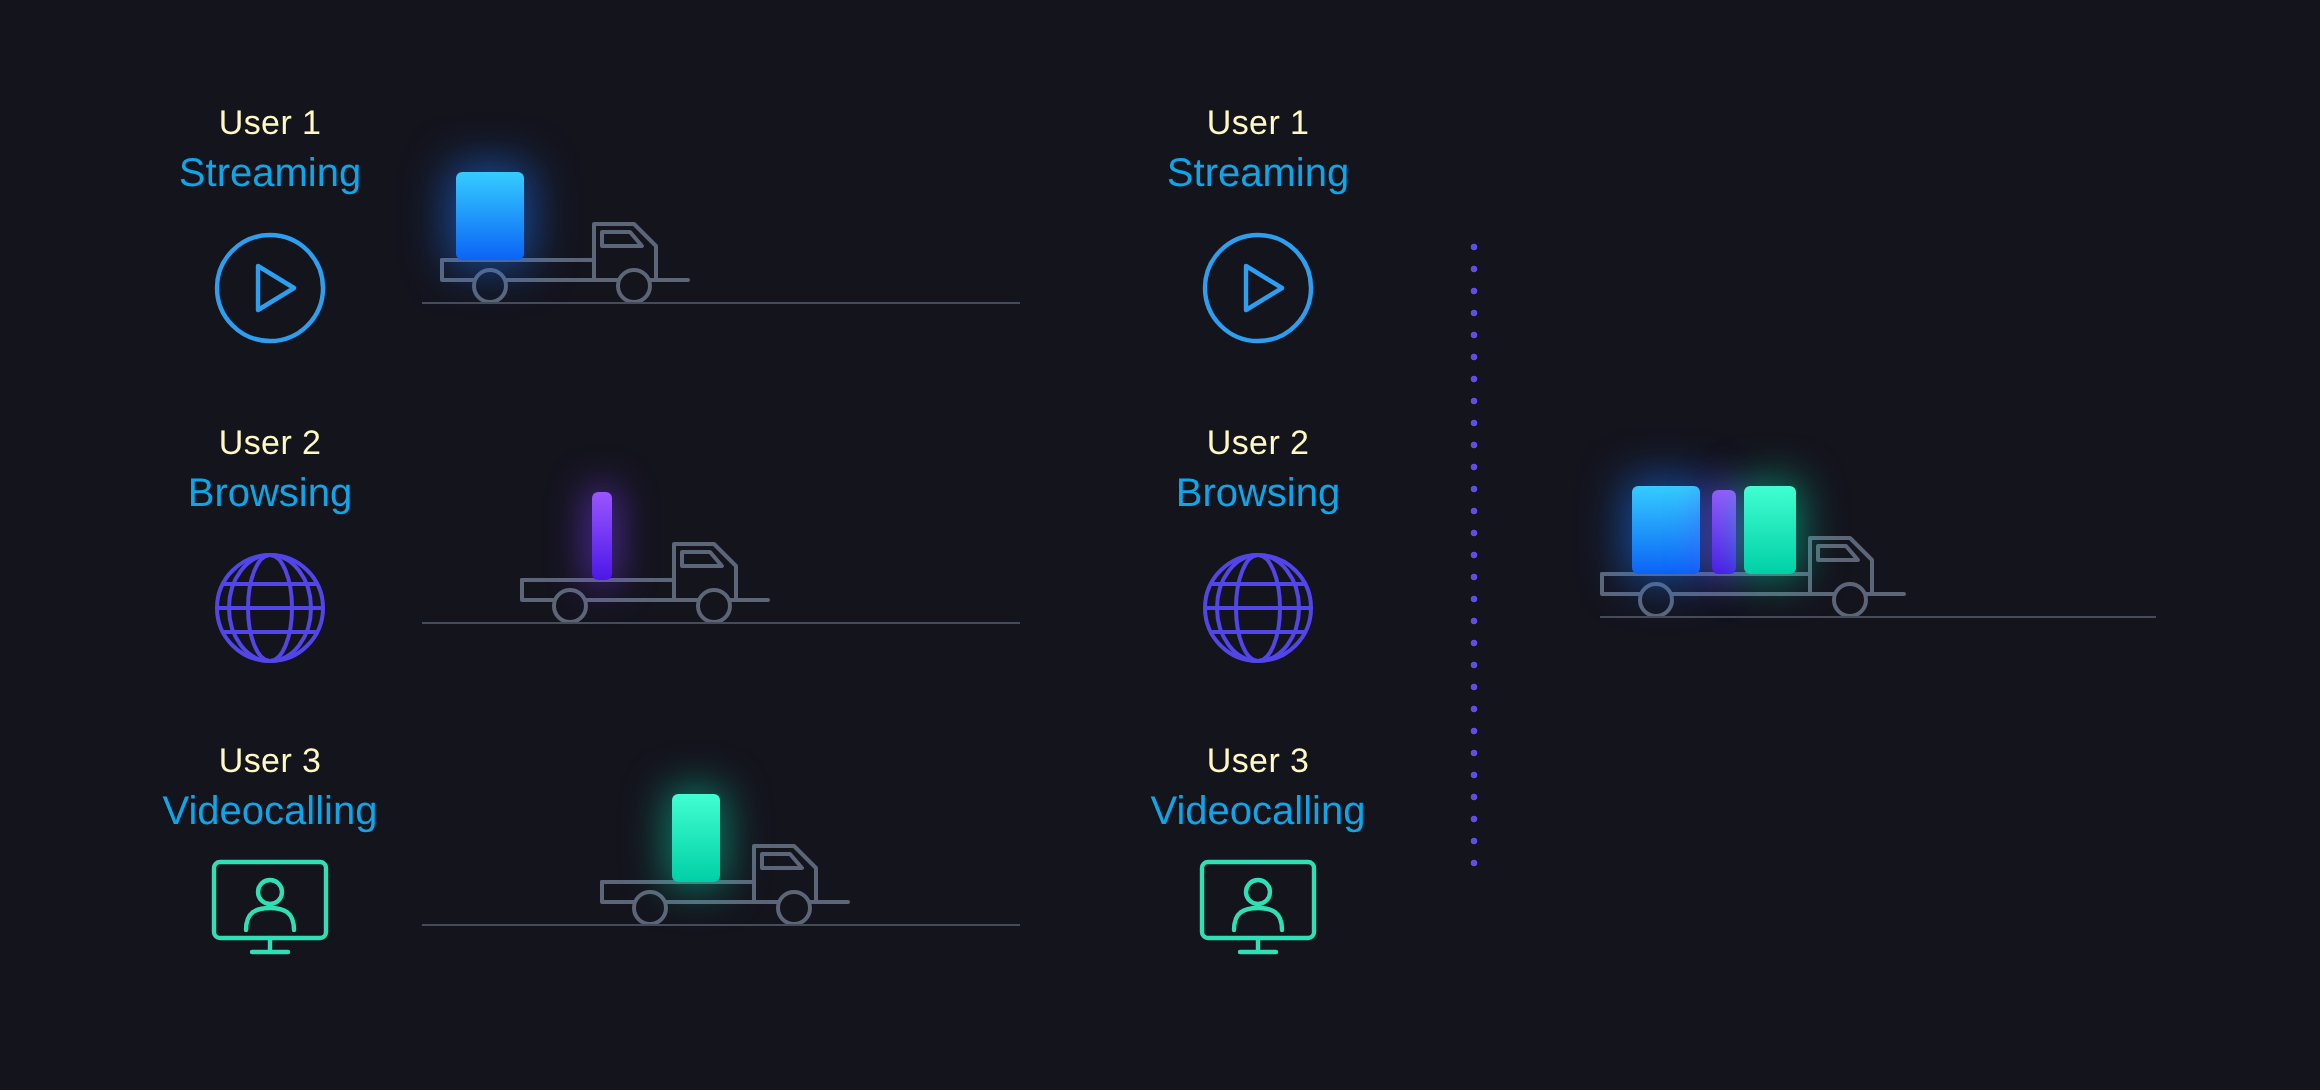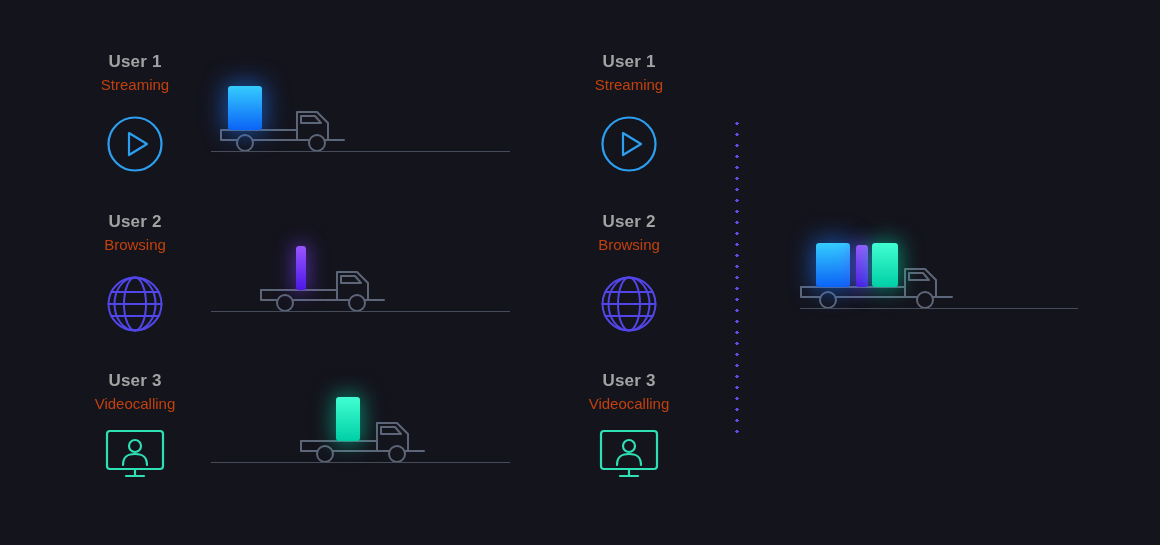--- a/index.html
+++ b/index.html
@@ -3,22 +3,22 @@
 <meta charset="utf-8">
 <style>
   * { margin:0; padding:0; box-sizing:border-box; }
   html,body { background:#0f0f17; }
   body { font-family:"Liberation Sans", sans-serif; }
   .stage {
     position:relative; width:1160px; height:545px;
     background:#14141d; overflow:hidden;
   }
   .user { position:absolute; width:170px; text-align:center; }
-  .user .name { color:#a3a3a3; font-size:17px; font-weight:700; letter-spacing:.2px; }
-  .user .activity { color:#c2410c; font-size:15px; margin-top:4px; }
+  .user .name { color:#fef9c3; font-size:17px; font-weight:400; letter-spacing:.2px; }
+  .user .activity { color:#0ea5e9; font-size:20px; margin-top:4px; }
   .icon-wrap { position:absolute; }
   .ground { position:absolute; height:1px; background:#464b59; }
   .truck { position:absolute; }
   .pkg { position:absolute; border-radius:3px; }
   .pkg.blue {
     background:linear-gradient(180deg,#35ccff 0%, #0b63f6 100%);
     box-shadow:0 0 22px 4px rgba(28,118,255,.55);
   }
   .pkg.purple {
     background:linear-gradient(180deg,#9a55ff 0%, #4c18e8 100%);

